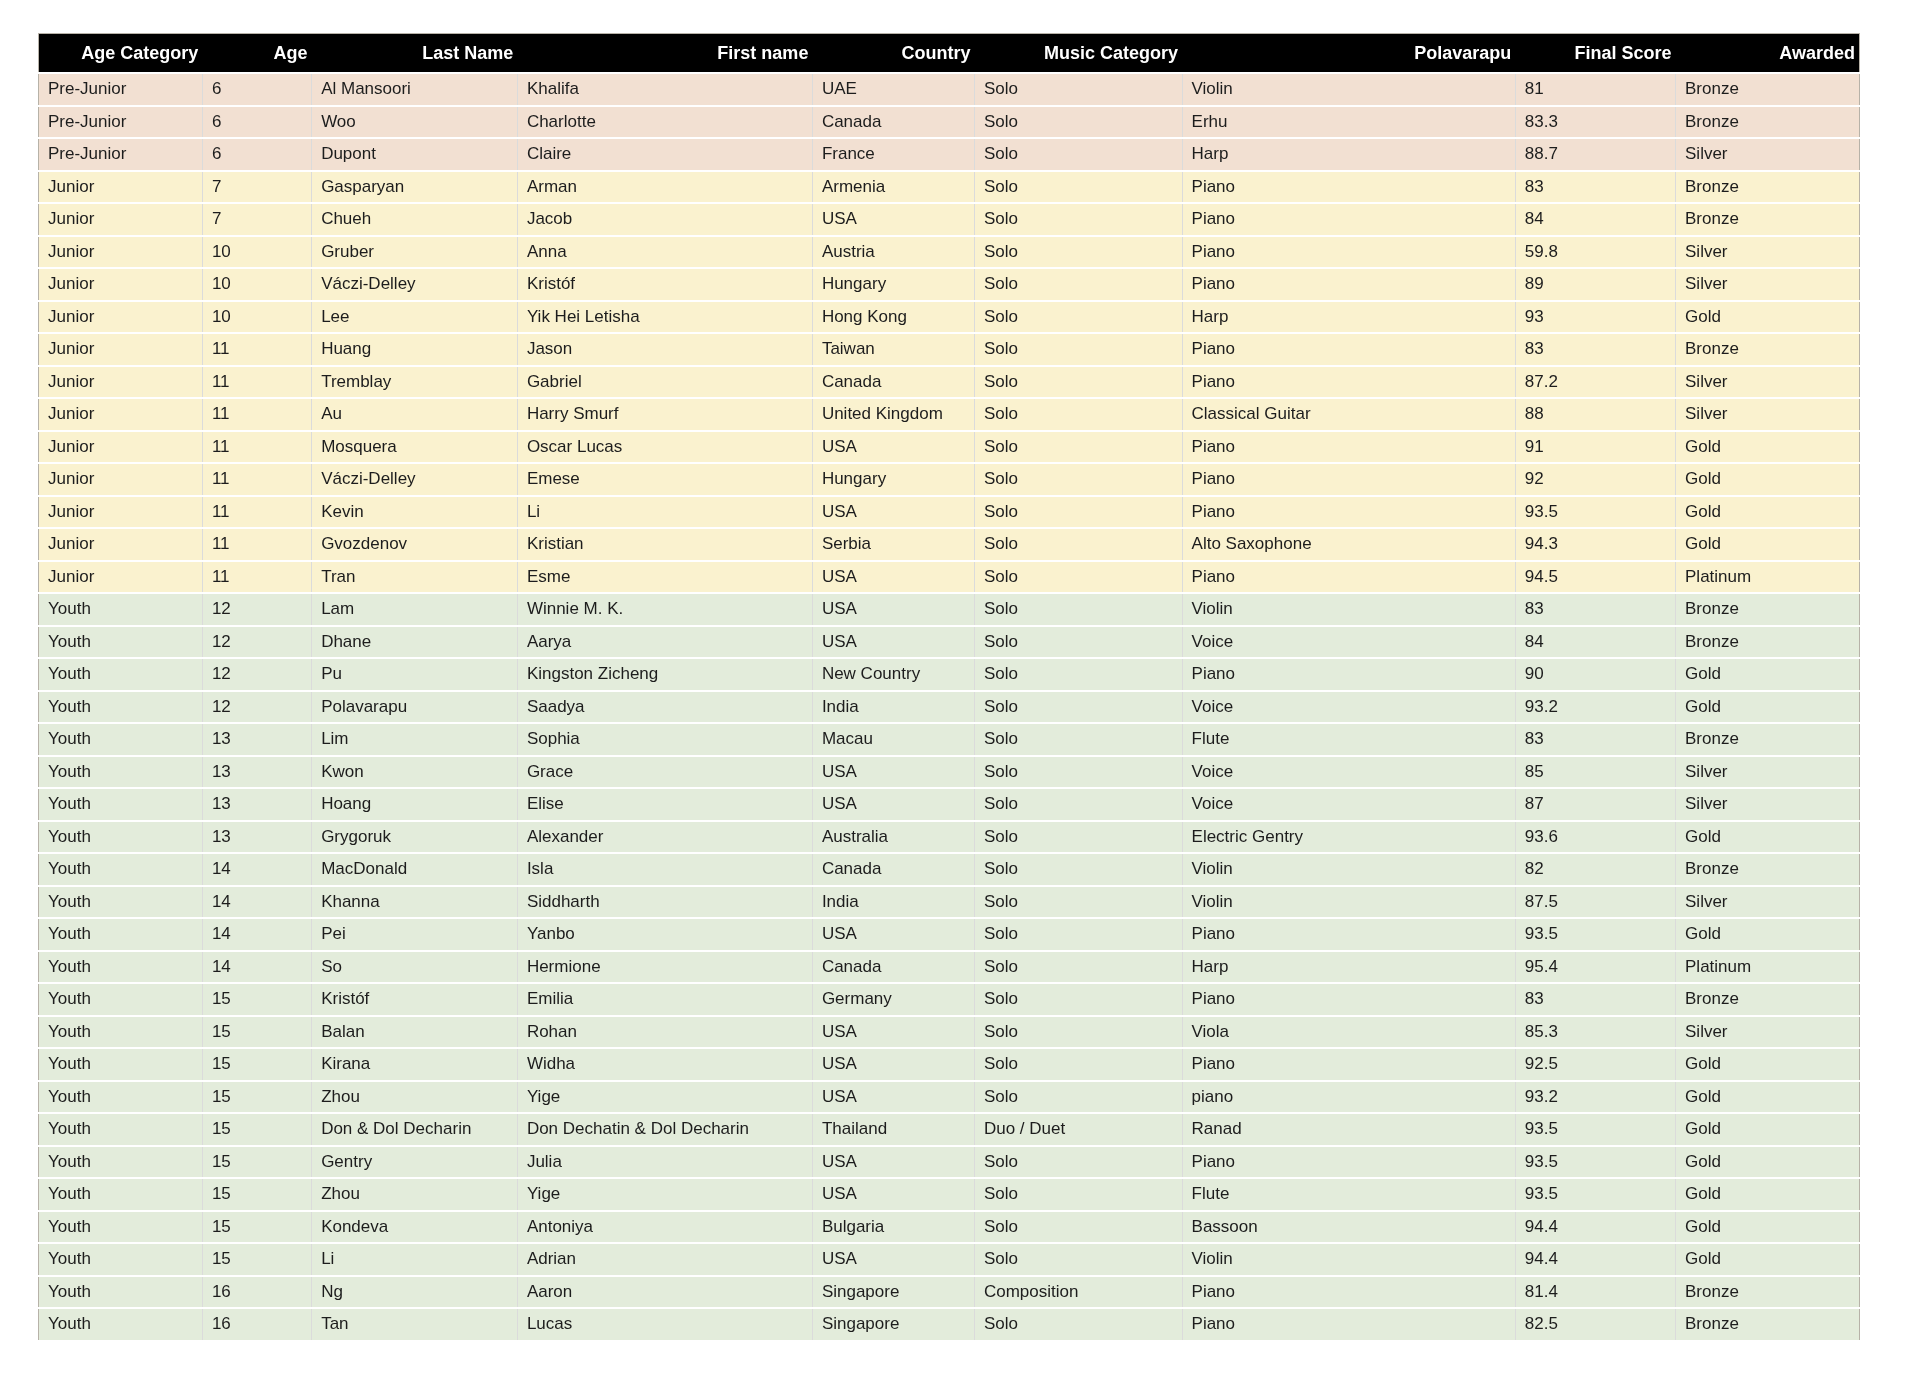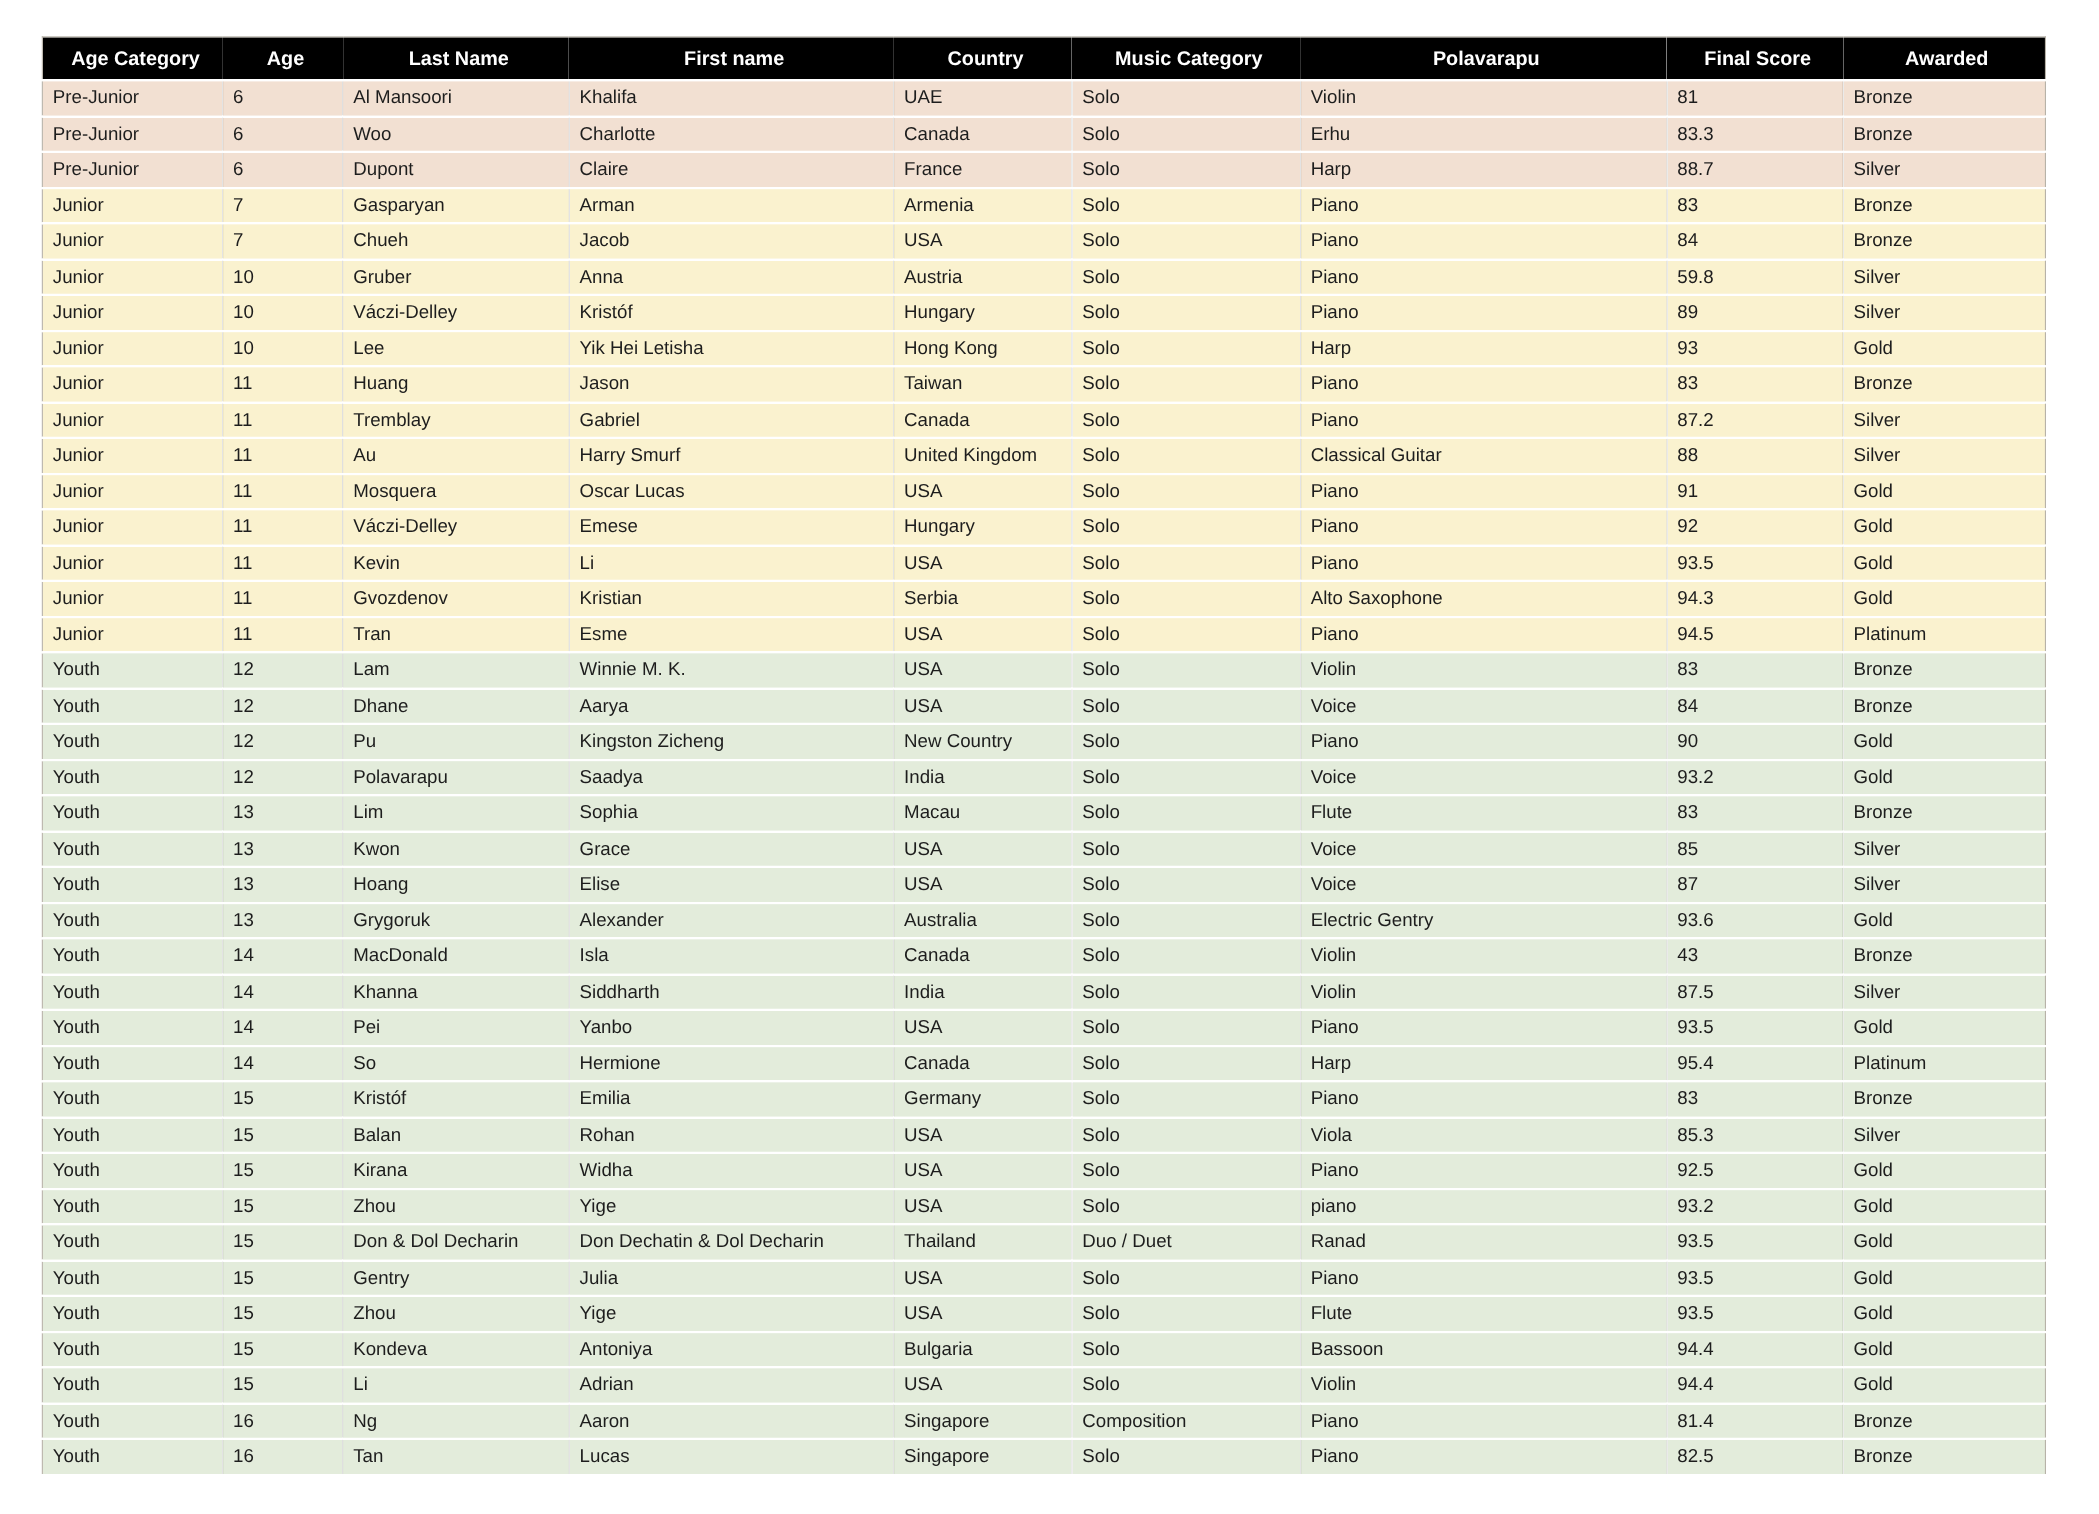--- a/index.html
+++ b/index.html
@@ -30,21 +30,21 @@
   col.c4 { width: 8.9%;  }
   col.c5 { width: 11.4%; }
   col.c6 { width: 18.3%; }
   col.c7 { width: 8.8%;  }
   col.c8 { width: 10.1%; }
   thead th {
     background: #000000;
     color: #ffffff;
     font-weight: bold;
     font-size: 18px;
-    text-align: center;
+    text-align: right;
     height: 38px;
     padding: 0 4px 0 9px;
     border-bottom: 2px solid #ffffff;
     white-space: nowrap;
     overflow: hidden;
   }
   tbody td {
     height: 30.5px;
     padding: 0 4px 0 9px;
     font-size: 17px;
@@ -351,21 +351,21 @@
           <td>Gold</td>
         </tr>
         <tr style="background-color: rgb(227, 236, 219);">
           <td>Youth</td>
           <td>14</td>
           <td>MacDonald</td>
           <td>Isla</td>
           <td>Canada</td>
           <td>Solo</td>
           <td>Violin</td>
-          <td>43</td>
+          <td>82</td>
           <td>Bronze</td>
         </tr>
         <tr style="background-color: rgb(227, 236, 219);">
           <td>Youth</td>
           <td>14</td>
           <td>Khanna</td>
           <td>Siddharth</td>
           <td>India</td>
           <td>Solo</td>
           <td>Violin</td>

